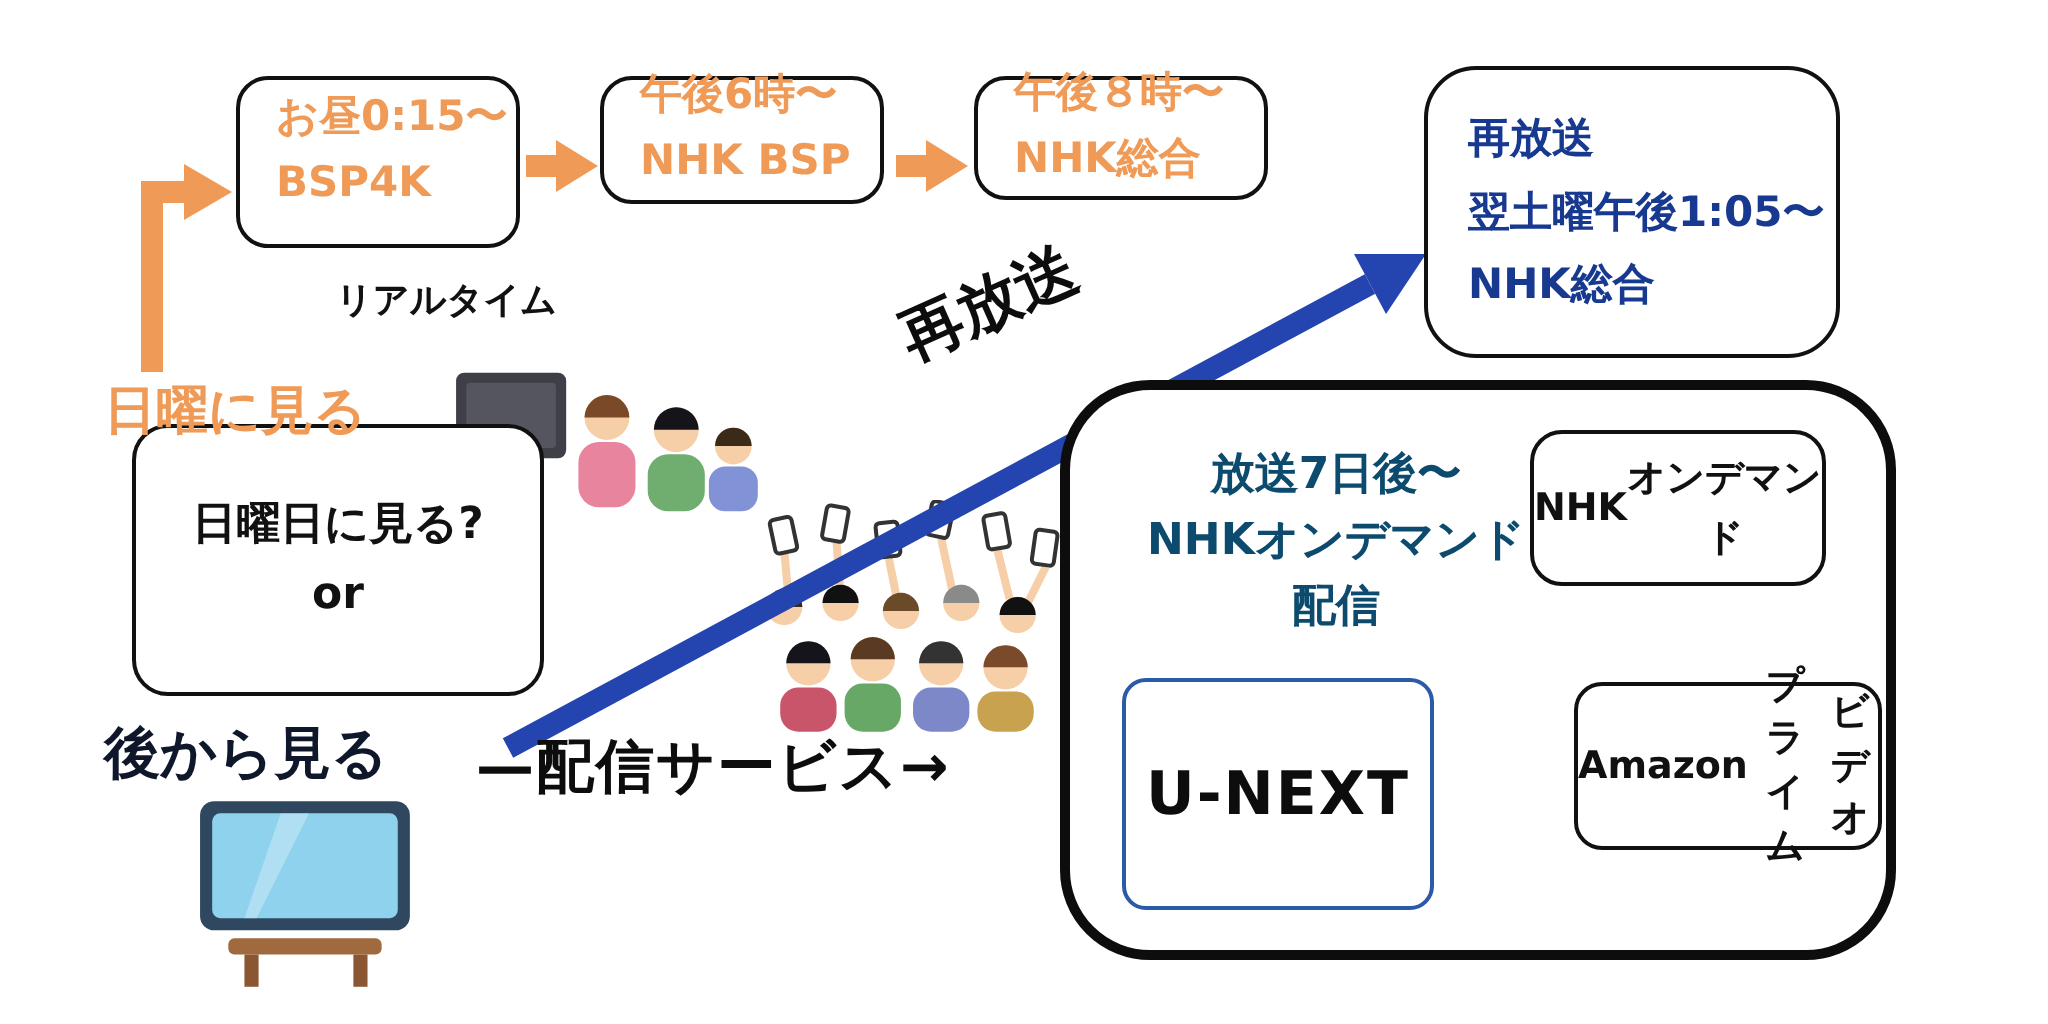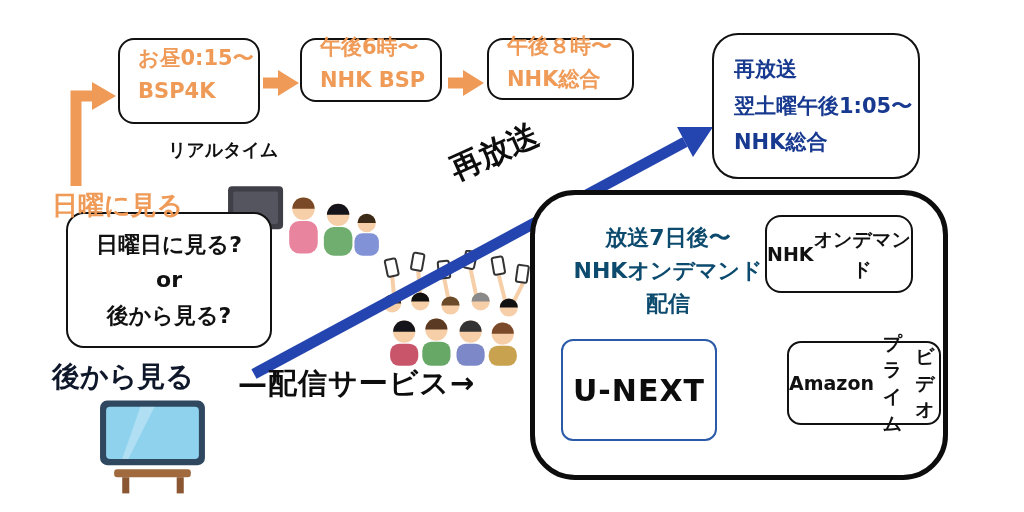--- a/index.html
+++ b/index.html
@@ -51,21 +51,21 @@
   .heading{
     position:absolute;left:14px;top:26px;width:238px;text-align:center;
     color:#0c4a6e;font-weight:bold;font-size:22px;line-height:1.5;
   }
   .svc{
     position:absolute;background:#fff;display:flex;flex-direction:row;
     justify-content:center;align-items:center;text-align:center;box-sizing:border-box;
   }
   .nhk-od{left:230px;top:20px;width:148px;height:78px;border:2px solid #111;border-radius:16px;
     font-size:19px;font-weight:bold;line-height:1.6;}
-  .unext{left:26px;top:144px;width:156px;height:102px;border:2.5px solid #2B5AA8;border-radius:12px;}
+  .unext{left:26px;top:144px;width:156px;height:116px;border:2.5px solid #2B5AA8;border-radius:12px;}
   .unext .nm{font-size:30px;font-weight:800;letter-spacing:1px;color:#0d0d0d;}
   .unext .note{font-size:13px;font-weight:bold;color:#00A273;margin-top:7px;}
   .amazon{left:228px;top:146px;width:154px;height:84px;border:2.5px solid #111;border-radius:14px;
     font-size:19px;font-weight:bold;line-height:1.4;margin-left:24px;}
   
   #arrows{position:absolute;left:0;top:0;width:1024px;height:512px;z-index:2;pointer-events:none;}
   
   .illus{z-index:1;}
   .fam{left:226px;top:176px;width:158px;height:92px;}
   .crowd{left:372px;top:250px;width:166px;height:118px;}
@@ -106,21 +106,20 @@
 
   <div class="abs lbl realtime">リアルタイム</div>
   <div class="abs lbl sunday">日曜に見る</div>
   <div class="abs lbl later">後から見る</div>
   <div class="abs lbl rebro-label">再放送</div>
   <div class="abs lbl stream-label">—配信サービス→</div>
 
   <div class="abs qbox">
     <span>日曜日に見る?</span>
     <span>or</span>
-    <span>後から見る?</span>
   </div>
 
   <div class="abs rbox">
     <span class="t">再放送</span>
     <span class="t">翌土曜午後1:05〜</span>
     <span class="t">NHK総合</span>
   </div>
 
   <div class="abs bigbox">
     <div class="inner">

